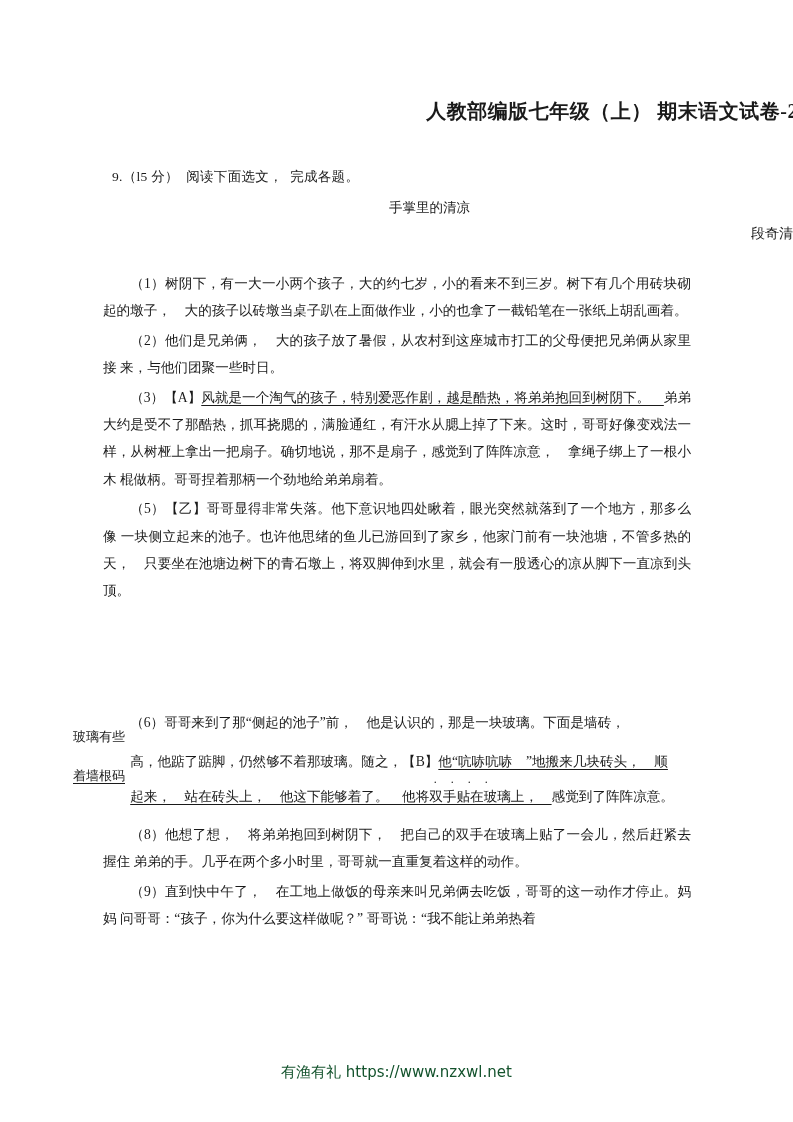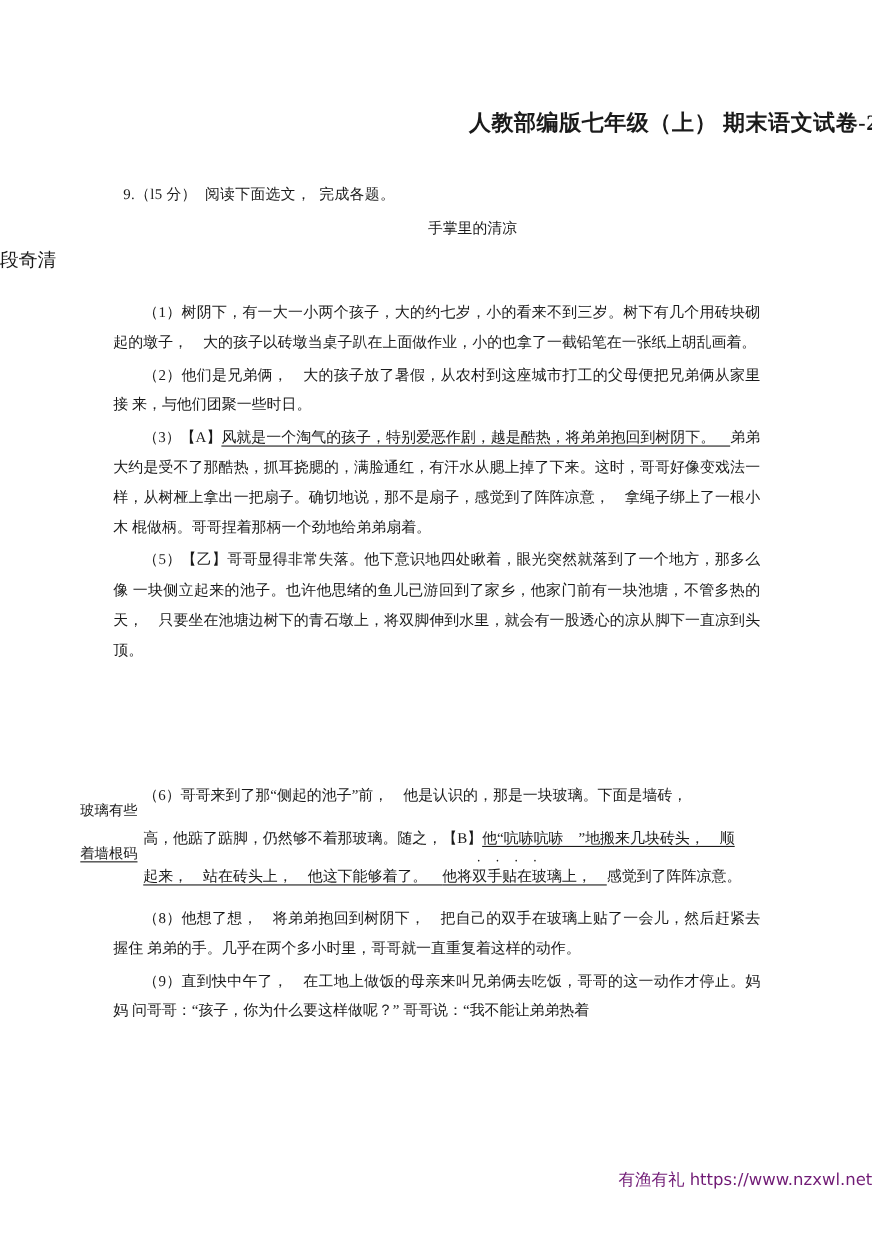--- a/index.html
+++ b/index.html
@@ -53,22 +53,22 @@
     width: 793px;
     text-align: center;
     font-size: 13.5px;
     padding-left: 33px;
   }
   .article-author {
     position: absolute;
     top: 225px;
     left: 0;
     width: 793px;
-    text-align: left;
-    font-size: 17px;
+    text-align: right;
+    font-size: 14px;
   }
 
   
   .body-block {
     position: absolute;
     top: 270px;
     left: 103px;
     width: 588px;
     font-size: 13.6px;
     line-height: 27.4px;
@@ -116,23 +116,23 @@
   }
   .p6-l2 { text-indent: 2em; white-space: nowrap; }
   .p6-l3 { text-indent: 2em; white-space: nowrap; }
 
   
   .footer {
     position: absolute;
     top: 1063px;
     left: 0;
     width: 793px;
-    text-align: right;
+    text-align: center;
     font-size: 15px;
-    color: #701a75;
+    color: #14532d;
     font-family: "DejaVu Sans", "Liberation Sans", sans-serif;
   }
 </style>
 </head>
 <body>
 
 <div class="page">
 
   <div class="doc-title">人教部编版七年级（上） 期末语文试卷-2</div>
 

